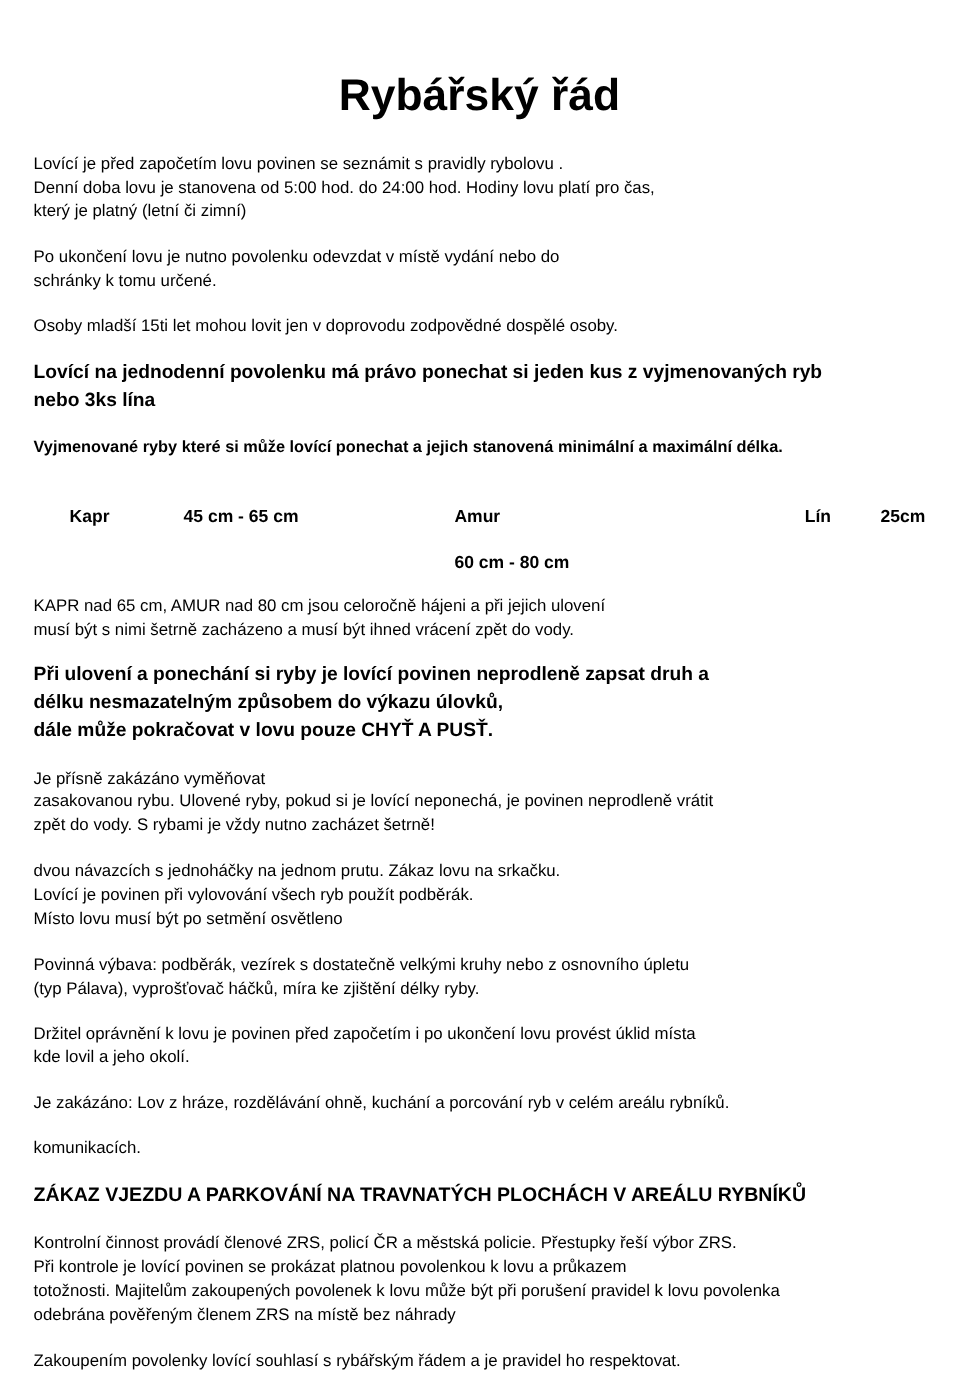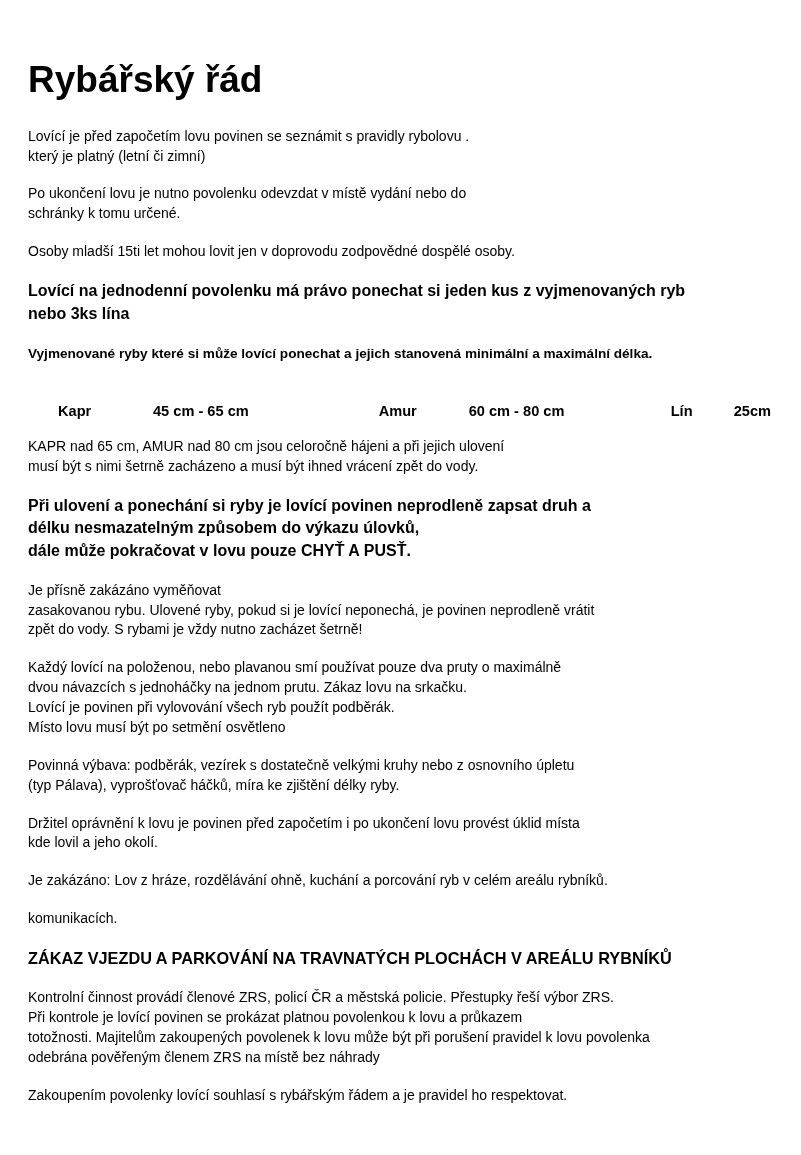--- a/index.html
+++ b/index.html
@@ -15,21 +15,21 @@
     -webkit-font-smoothing: antialiased;
   }
   .page {
     position: relative;
     width: 801px;
     min-height: 1155px;
     box-sizing: border-box;
     padding: 60px 30px 30px 28px;
   }
   .doc-title {
-    text-align: left;
+    text-align: center;
     font-size: 37px;
     font-weight: bold;
     letter-spacing: 0px;
     margin: 0 0 26px 0;
     line-height: 1.1;
   }
   .block {
     margin: 0 0 18px 0;
   }
   .line {
@@ -63,40 +63,41 @@
     font-weight: bold;
     white-space: nowrap;
   }
   .species-size {
     font-weight: bold;
     white-space: nowrap;
     margin-top: 22px;
   }
   .sp1 { width: 285px; }
   .sp1 .species-name { width: 95px; }
-  .sp2 { width: 255px; }
+  .sp2 { width: 255px; flex-direction: column; }
   .sp2 .species-name { width: 90px; }
   .sp3 { }
   .sp3 .species-name { width: 63px; }
 
   .heading-caps .line {
     font-size: 16.3px;
     font-weight: bold;
   }
 </style>
 </head>
 <body>
 
 <div class="page">
 
   <h1 class="doc-title">Rybářský řád</h1>
 
   <div id="blocks-top">
       <div class="block">
         <div class="line">Lovící je před započetím lovu povinen se seznámit s pravidly rybolovu .</div>
+        <div class="line">Denní doba lovu je stanovena od 5:00 hod. do 24:00 hod. Hodiny lovu platí pro čas,</div>
         <div class="line">který je platný (letní či zimní)</div>
       </div>
       <div class="block">
         <div class="line">Po ukončení lovu je nutno povolenku odevzdat v místě vydání nebo do</div>
         <div class="line">schránky k tomu určené.</div>
       </div>
       <div class="block">
         <div class="line">Osoby mladší 15ti let mohou lovit jen v doprovodu zodpovědné dospělé osoby.</div>
       </div>
       <div class="block b16">
@@ -132,21 +133,20 @@
         <div class="line">Při ulovení a ponechání si ryby je lovící povinen neprodleně zapsat druh a</div>
         <div class="line">délku nesmazatelným způsobem do výkazu úlovků,</div>
         <div class="line">dále může pokračovat v lovu pouze CHYŤ A PUSŤ.</div>
       </div>
       <div class="block">
         <div class="line">Je přísně zakázáno vyměňovat</div>
         <div class="line">zasakovanou rybu. Ulovené ryby, pokud si je lovící neponechá, je povinen neprodleně vrátit</div>
         <div class="line">zpět do vody. S rybami je vždy nutno zacházet šetrně!</div>
       </div>
       <div class="block">
-        <div class="line">Každý lovící na položenou, nebo plavanou smí používat pouze dva pruty o maximálně</div>
         <div class="line">dvou návazcích s jednoháčky na jednom prutu. Zákaz lovu na srkačku.</div>
         <div class="line">Lovící je povinen při vylovování všech ryb použít podběrák.</div>
         <div class="line">Místo lovu musí být po setmění osvětleno</div>
       </div>
       <div class="block">
         <div class="line">Povinná výbava: podběrák, vezírek s dostatečně velkými kruhy nebo z osnovního úpletu</div>
         <div class="line">(typ Pálava), vyprošťovač háčků, míra ke zjištění délky ryby.</div>
       </div>
       <div class="block">
         <div class="line">Držitel oprávnění k lovu je povinen před započetím i po ukončení lovu provést úklid místa</div>

